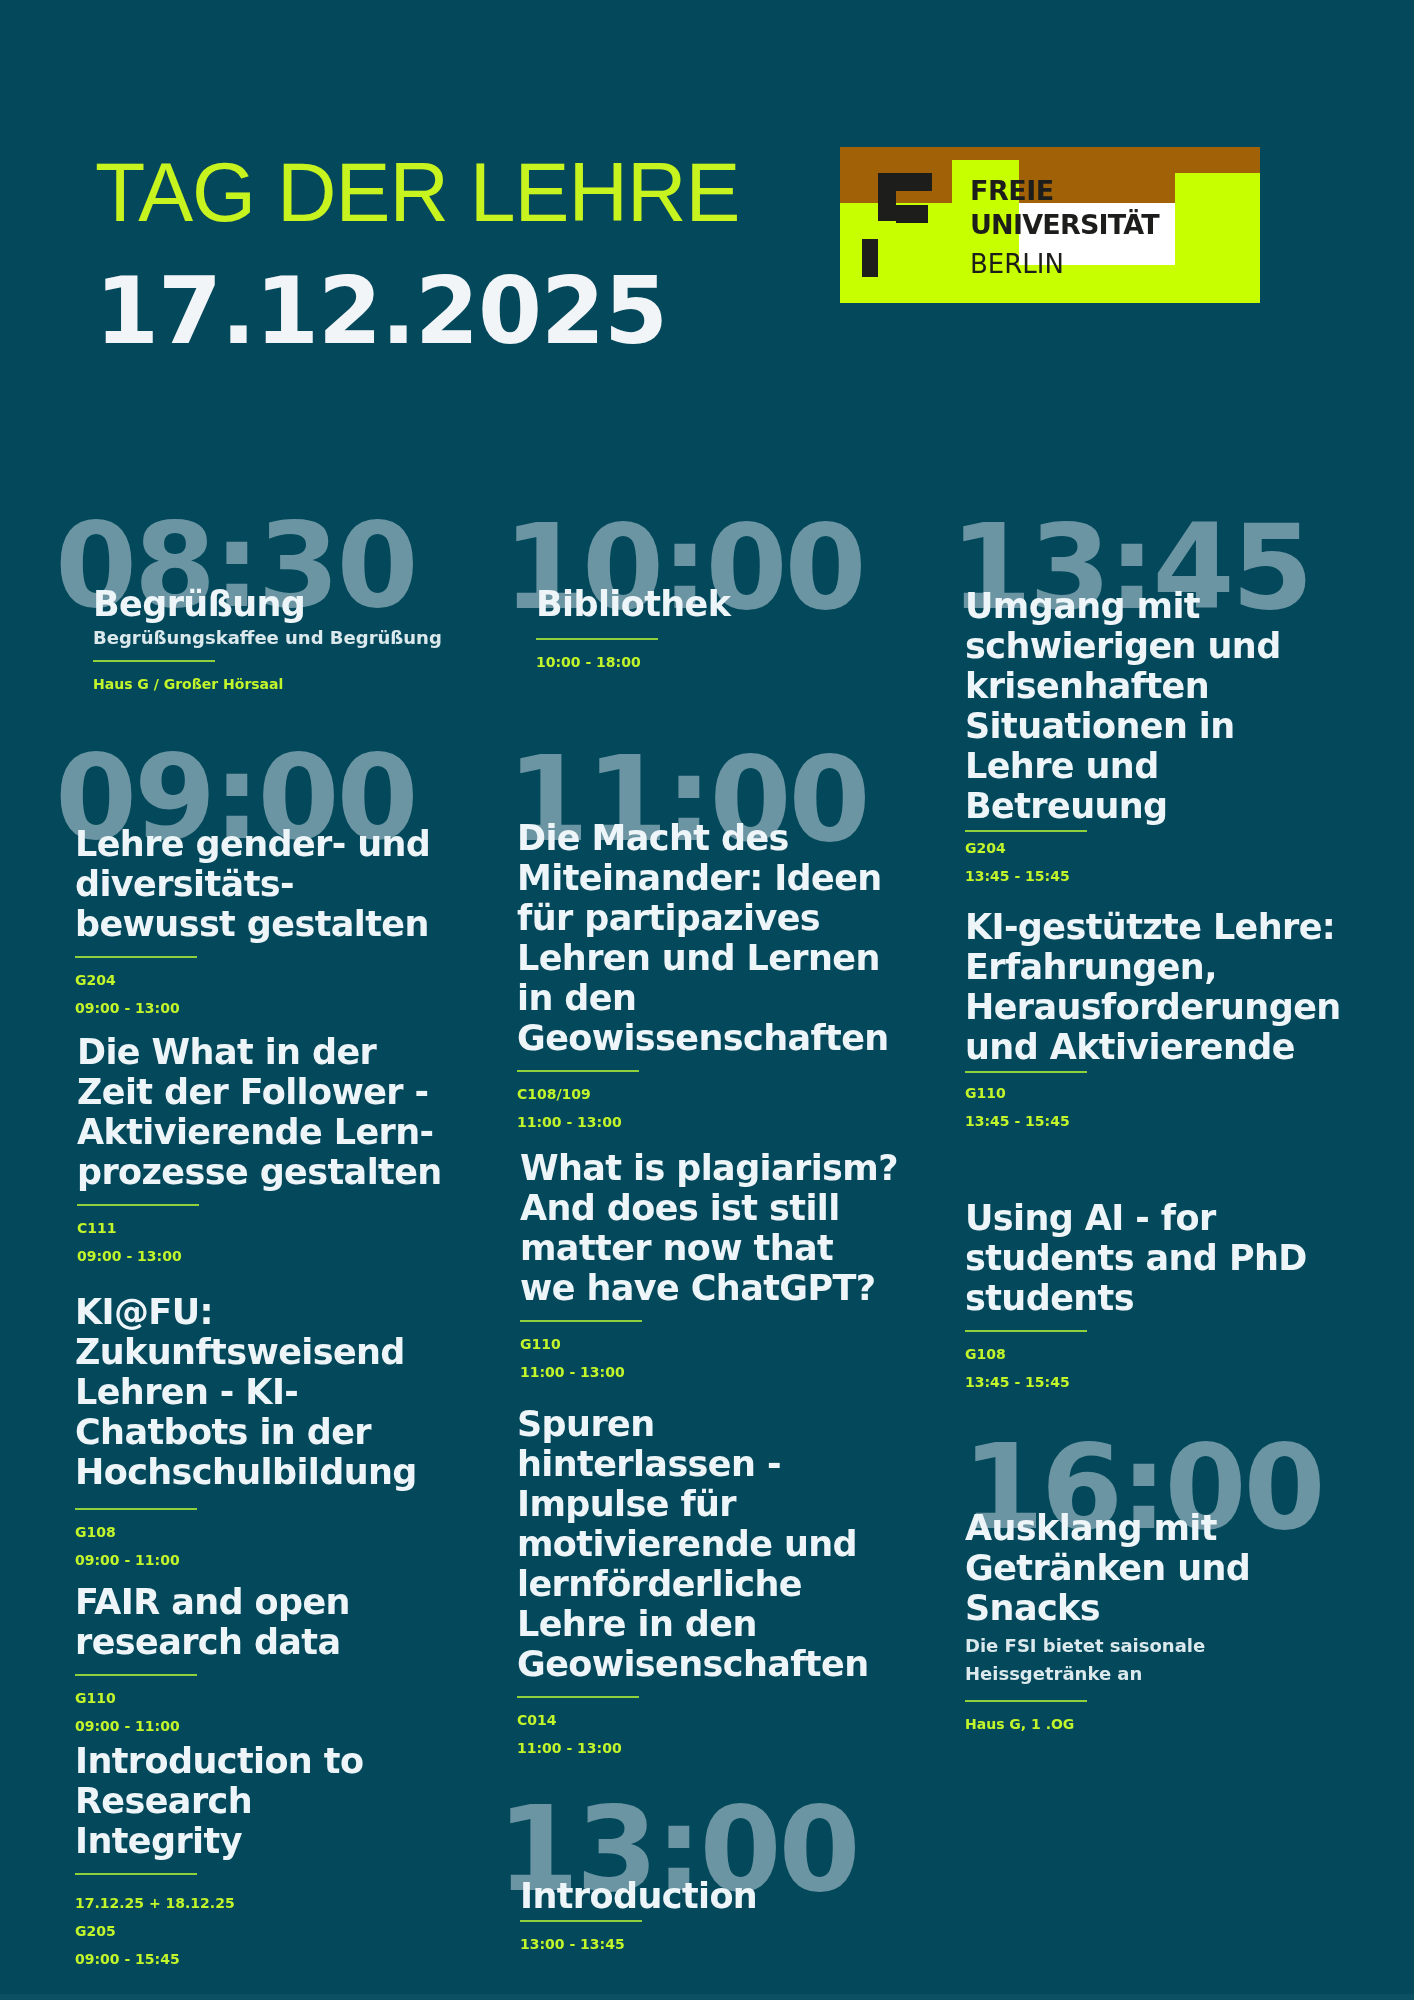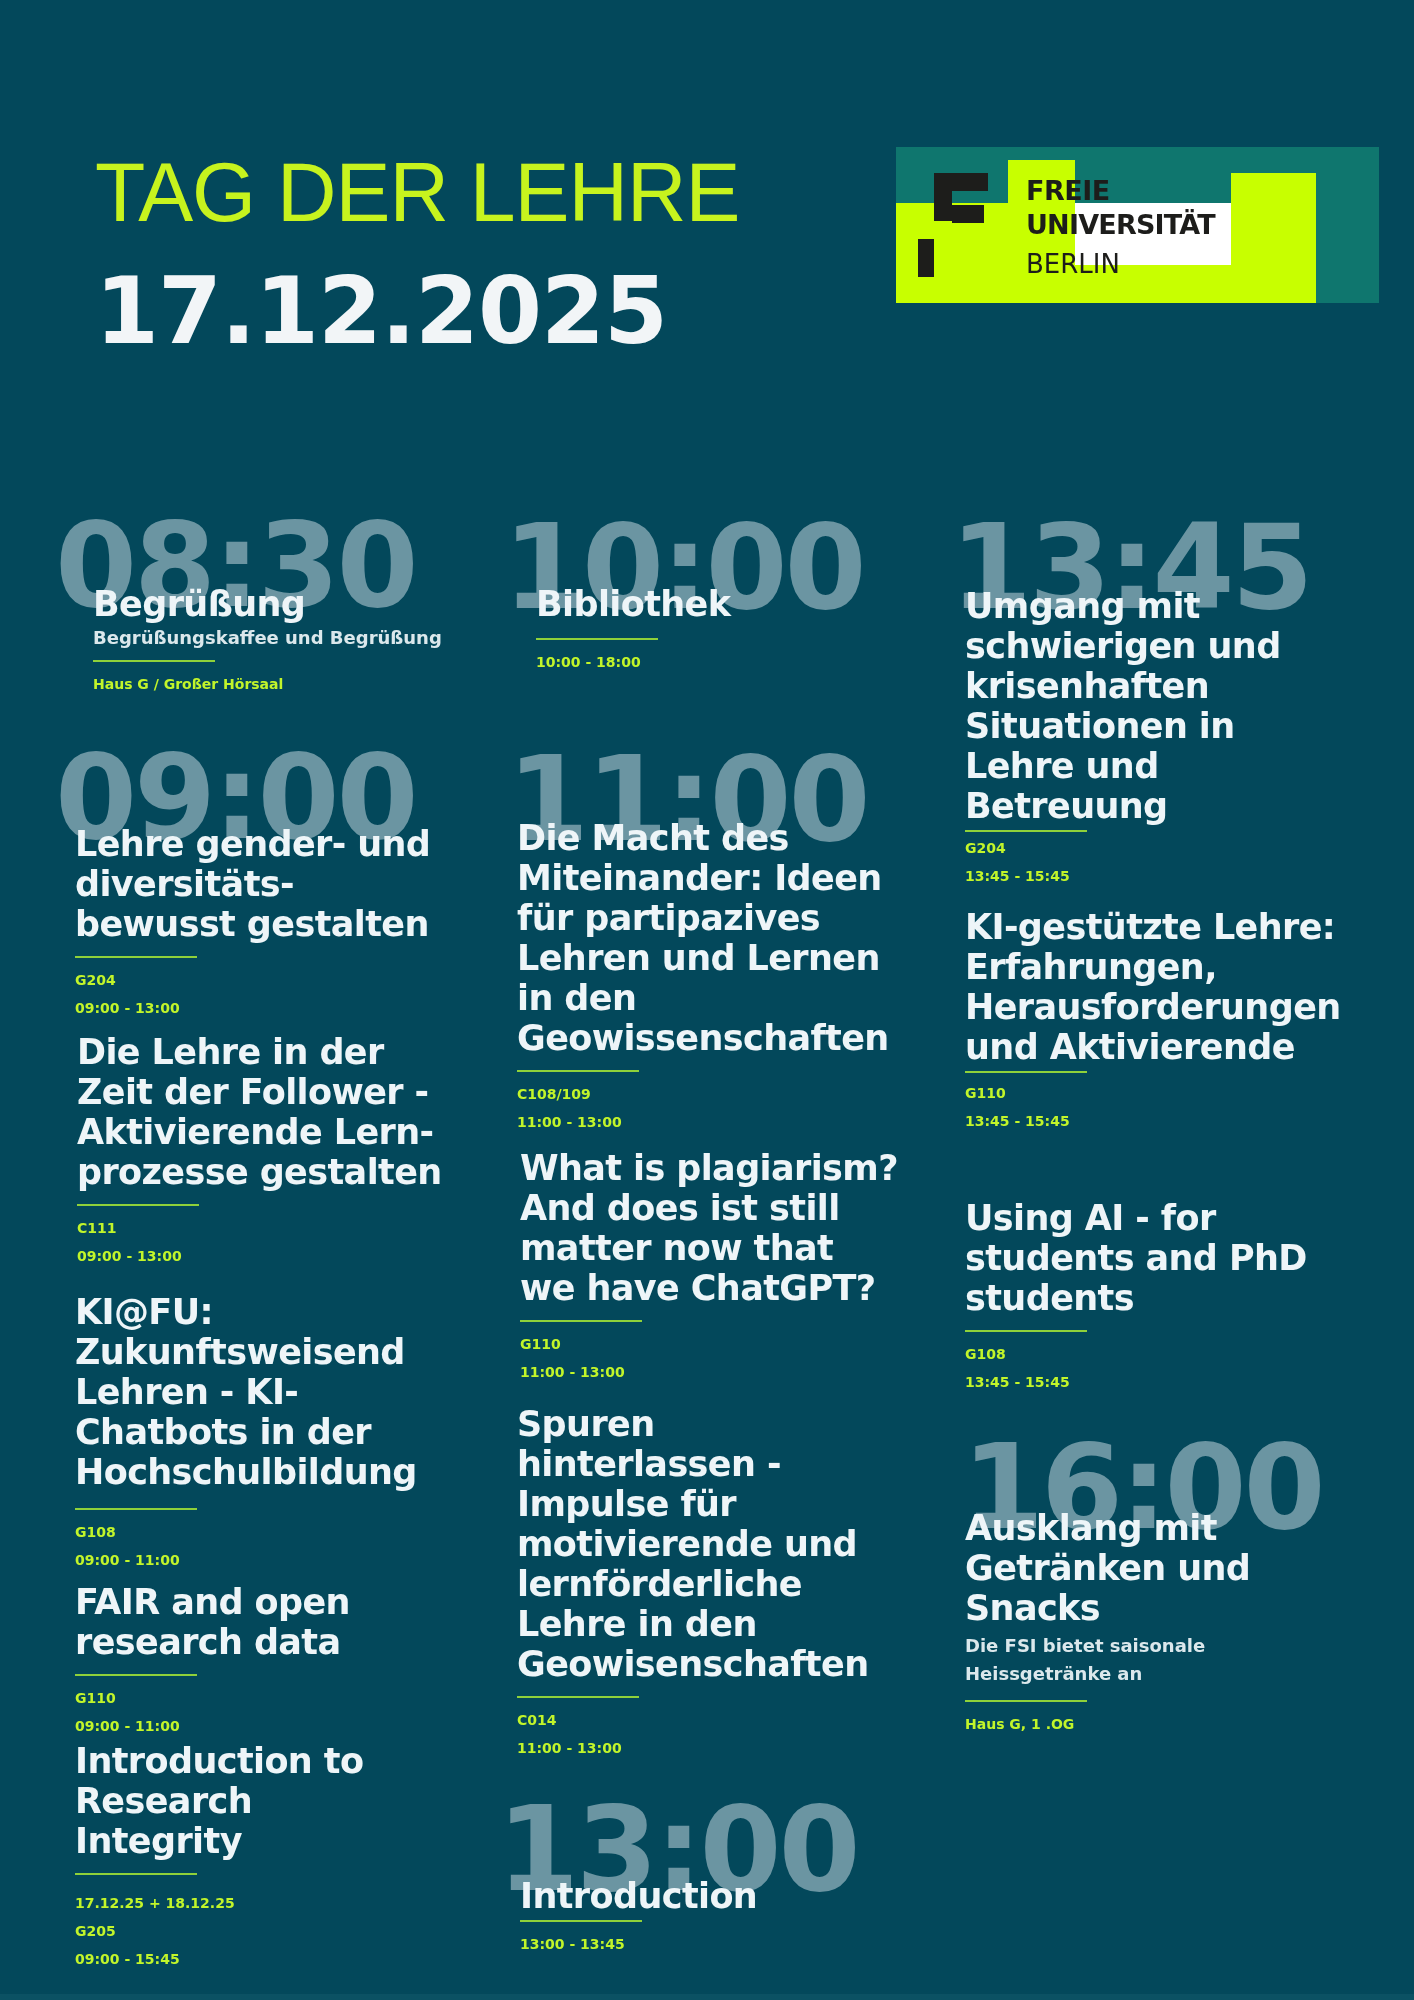--- a/index.html
+++ b/index.html
@@ -1,20 +1,20 @@
 <!DOCTYPE html>
 <html><head>
 <meta charset="utf-8">
 <style>
   html,body{margin:0;padding:0;}
   body{width:1414px;height:2000px;background:#03485b;position:relative;overflow:hidden;font-family:"DejaVu Sans","Liberation Sans",sans-serif;}
   .abs{position:absolute;}
   .title{left:95px;top:150px;color:#c7f31e;font-family:"Liberation Sans",sans-serif;font-weight:400;font-size:84px;letter-spacing:-1px;line-height:1;transform:scaleX(0.98);transform-origin:left;}
   .date{left:95px;top:222px;color:#f2f5f7;font-family:"DejaVu Sans",sans-serif;font-weight:700;font-size:92px;letter-spacing:-1px;line-height:1;margin-top:44px;}
-  .logo{left:896px;top:147px;width:483px;height:156px;background:#0f766e;overflow:hidden;}
+  .logo{left:840px;top:147px;width:420px;height:156px;background:#a16207;overflow:hidden;}
   .logo .lime{position:absolute;background:#c8ff00;}
   .logo .blk{position:absolute;background:#1d1d1b;}
   .logo .txt{position:absolute;left:130px;color:#1d1d1b;font-family:"DejaVu Sans",sans-serif;line-height:1;}
   .bigtime{color:#6b95a2;font-family:"DejaVu Sans",sans-serif;font-weight:700;font-size:118px;line-height:1;letter-spacing:-3px;white-space:nowrap;}
   .ev{position:absolute;}
   .ev-title{color:#eef5f8;font-family:"DejaVu Sans",sans-serif;font-weight:700;font-size:35px;line-height:40px;letter-spacing:-0.6px;margin:0;}
   .ev-sub{color:#dbe8ec;font-family:"DejaVu Sans",sans-serif;font-weight:700;font-size:18px;line-height:28px;margin:4px 0 0 0;}
   .rule{width:122px;height:2px;background:#8fd13a;margin:12px 0 8px 0;}
   .meta{color:#c2f52a;font-family:"DejaVu Sans",sans-serif;font-weight:700;font-size:14px;line-height:28px;margin:0;}
   .bottom-strip{left:0;top:1994px;width:1414px;height:6px;background:#0b5163;}
@@ -57,21 +57,21 @@
     <span>diversitäts-</span><br>
     <span>bewusst gestalten</span>
   </p>
   <div class="rule"></div>
   <p class="meta">G204</p>
   <p class="meta">09:00 - 13:00</p>
 </div>
 
 <div class="ev" style="left:77px;top:1032px;">
   <p class="ev-title">
-    <span>Die Lehre in der</span><br>
+    <span>Die What in der</span><br>
     <span>Zeit der Follower -</span><br>
     <span>Aktivierende Lern-</span><br>
     <span>prozesse gestalten</span>
   </p>
   <div class="rule"></div>
   <p class="meta">C111</p>
   <p class="meta">09:00 - 13:00</p>
 </div>
 
 <div class="ev" style="left:75px;top:1292px;">

